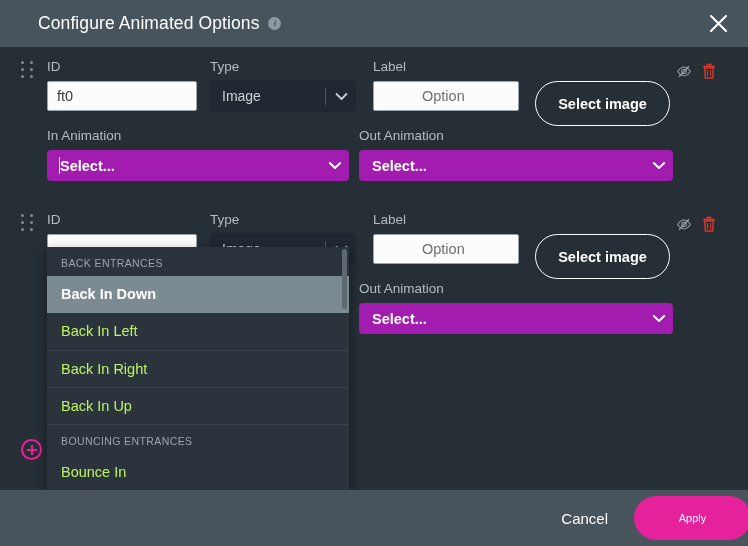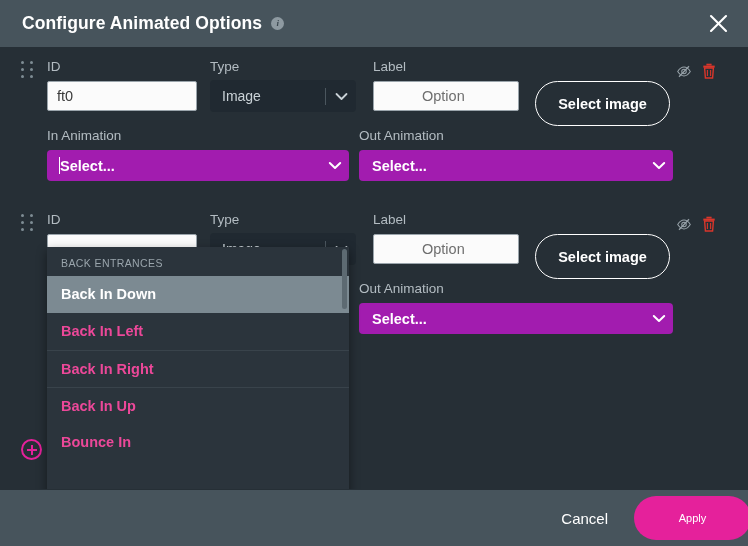--- a/index.html
+++ b/index.html
@@ -27,23 +27,23 @@
   .dlg-header {
     position: absolute;
     left: 0; top: 0;
     width: 748px;
     height: 47px;
     background: #47545c;
     display: flex;
     align-items: center;
   }
   .dlg-title {
-    margin-left: 22px;
+    margin-left: 38px;
     font-size: 17.5px;
-    font-weight: bold;
+    font-weight: normal;
     color: #ffffff;
     letter-spacing: 0.1px;
     white-space: nowrap;
   }
   .info-badge {
     margin-left: 9px;
     width: 13px;
     height: 13px;
     border-radius: 50%;
     background: #8e9aa1;
@@ -294,26 +294,25 @@
     color: #9aa5ac;
     padding: 10px 14px 7px 14px;
     text-transform: uppercase;
     white-space: nowrap;
   }
   .dd-item {
     height: 37px;
     line-height: 37px;
     padding: 0 14px;
     font-size: 14.5px;
-    color: #ec4899;
+    color: #bef264;
     border-top: 1px solid #39434b;
     white-space: nowrap;
     cursor: pointer;
     box-sizing: border-box;
-    font-weight: bold;
   }
   .dd-item.first { border-top: none; }
   .dd-item.selected {
     background: #7c8a92;
     color: #ffffff;
     font-weight: bold;
     border-top: none;
   }
   .dd-group.no-rule { border-top: 1px solid #39434b; }
   .dd-scrollbar {
@@ -529,20 +528,21 @@
 
     <div class="dropdown">
       <div class="dd-scroll">
 
         <div class="dd-group">BACK ENTRANCES</div>
         <div class="dd-item first selected">Back In Down</div>
         <div class="dd-item first">Back In Left</div>
         <div class="dd-item">Back In Right</div>
         <div class="dd-item">Back In Up</div>
 
+        <div class="dd-group no-rule">BOUNCING ENTRANCES</div>
         <div class="dd-item first">Bounce In</div>
 
       </div>
       <div class="dd-scrollbar"></div>
     </div>
 
   </div>
 
   <div class="dlg-footer">
     <button class="btn-cancel">Cancel</button>

